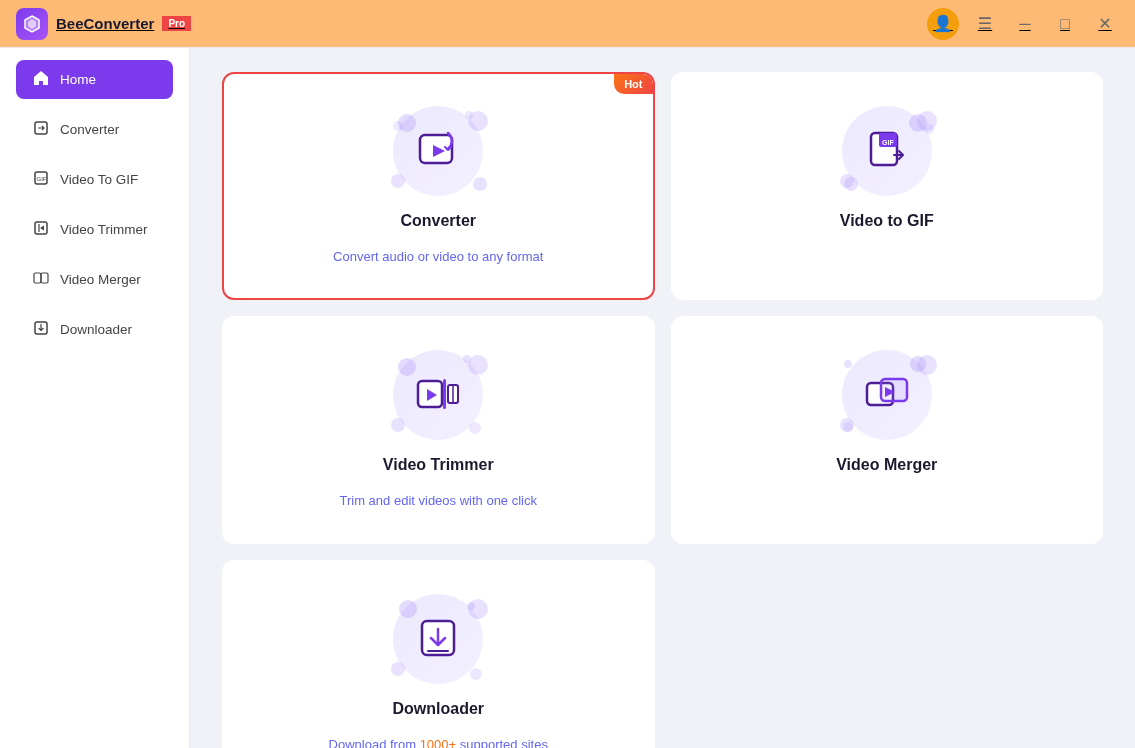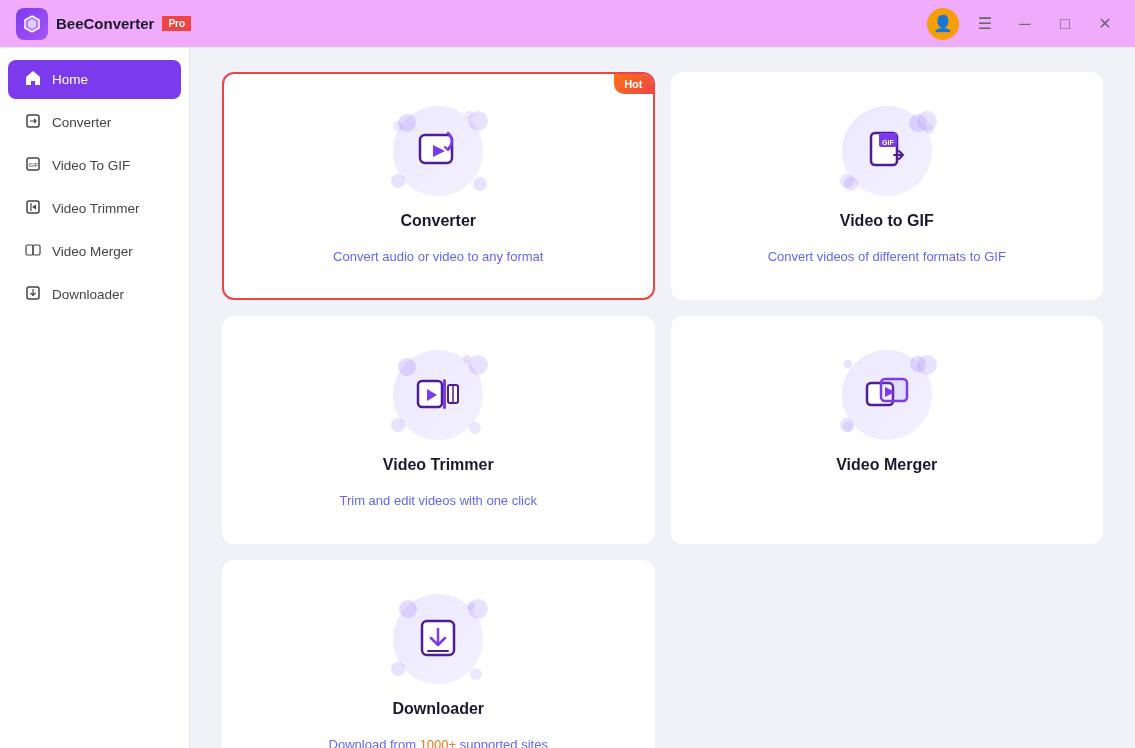--- a/index.html
+++ b/index.html
@@ -9,27 +9,28 @@
       font-family: -apple-system, BlinkMacSystemFont, 'Segoe UI', sans-serif;
       background: #f0f2f8;
       display: flex;
       flex-direction: column;
       overflow: hidden;
     }
 
     
     .title-bar {
       height: 48px;
-      background: #f0abfc;
+      background: #fdba74;
       display: flex;
       align-items: center;
       padding: 0 16px;
       justify-content: space-between;
       border-bottom: 1px solid #e8eaf0;
       flex-shrink: 0;
+      text-decoration: underline;
     }
     .title-bar-left {
       display: flex;
       align-items: center;
       gap: 8px;
     }
     .app-logo {
       width: 32px;
       height: 32px;
       border-radius: 8px;
@@ -90,24 +91,24 @@
     .main-layout {
       display: flex;
       flex: 1;
       overflow: hidden;
     }
 
     
     .sidebar {
       width: 190px;
       background: #fff;
-      padding: 12px 0;
+      padding: 12px 8px;
       display: flex;
       flex-direction: column;
-      gap: 4px;
+      gap: 11px;
       flex-shrink: 0;
       border-right: 1px solid #e8eaf0;
     }
     .sidebar-item {
       display: flex;
       align-items: center;
       gap: 10px;
       padding: 10px 16px;
       cursor: pointer;
       border-radius: 8px;
@@ -343,21 +344,20 @@
           <div style="position:absolute;width:14px;height:14px;border-radius:50%;background:rgba(167,139,250,0.25);bottom:5px;left:2px;"></div>
           <svg class="icon-svg" viewBox="0 0 48 48" fill="none" xmlns="http://www.w3.org/2000/svg">
             <rect x="8" y="6" width="26" height="32" rx="4" stroke="#4c1d95" stroke-width="2.5" fill="white"></rect>
             <rect x="16" y="6" width="18" height="14" rx="2" fill="#7c3aed"></rect>
             <text x="19" y="18" font-size="7" font-weight="bold" fill="white" font-family="sans-serif">GIF</text>
             <path d="M31 28 L39 28" stroke="#4c1d95" stroke-width="2" stroke-linecap="round"></path>
             <path d="M36 24 L40 28 L36 32" stroke="#4c1d95" stroke-width="2" fill="none" stroke-linecap="round" stroke-linejoin="round"></path>
           </svg>
         </div>
         <div class="card-title">Video to GIF</div>
-        <div class="card-desc">Convert videos of different formats to GIF</div>
       </div>
 
       <div class="card">
         <div class="card-icon-wrapper">
           <div style="position:absolute;width:18px;height:18px;border-radius:50%;background:rgba(167,139,250,0.3);top:8px;left:5px;"></div>
           <div style="position:absolute;width:12px;height:12px;border-radius:50%;background:rgba(167,139,250,0.2);bottom:6px;right:2px;"></div>
           <div style="position:absolute;width:8px;height:8px;border-radius:50%;background:rgba(167,139,250,0.25);top:5px;right:12px;"></div>
           <svg class="icon-svg" viewBox="0 0 48 48" fill="none" xmlns="http://www.w3.org/2000/svg">
 
             <rect x="4" y="10" width="24" height="26" rx="4" stroke="#4c1d95" stroke-width="2.5" fill="white"></rect>

